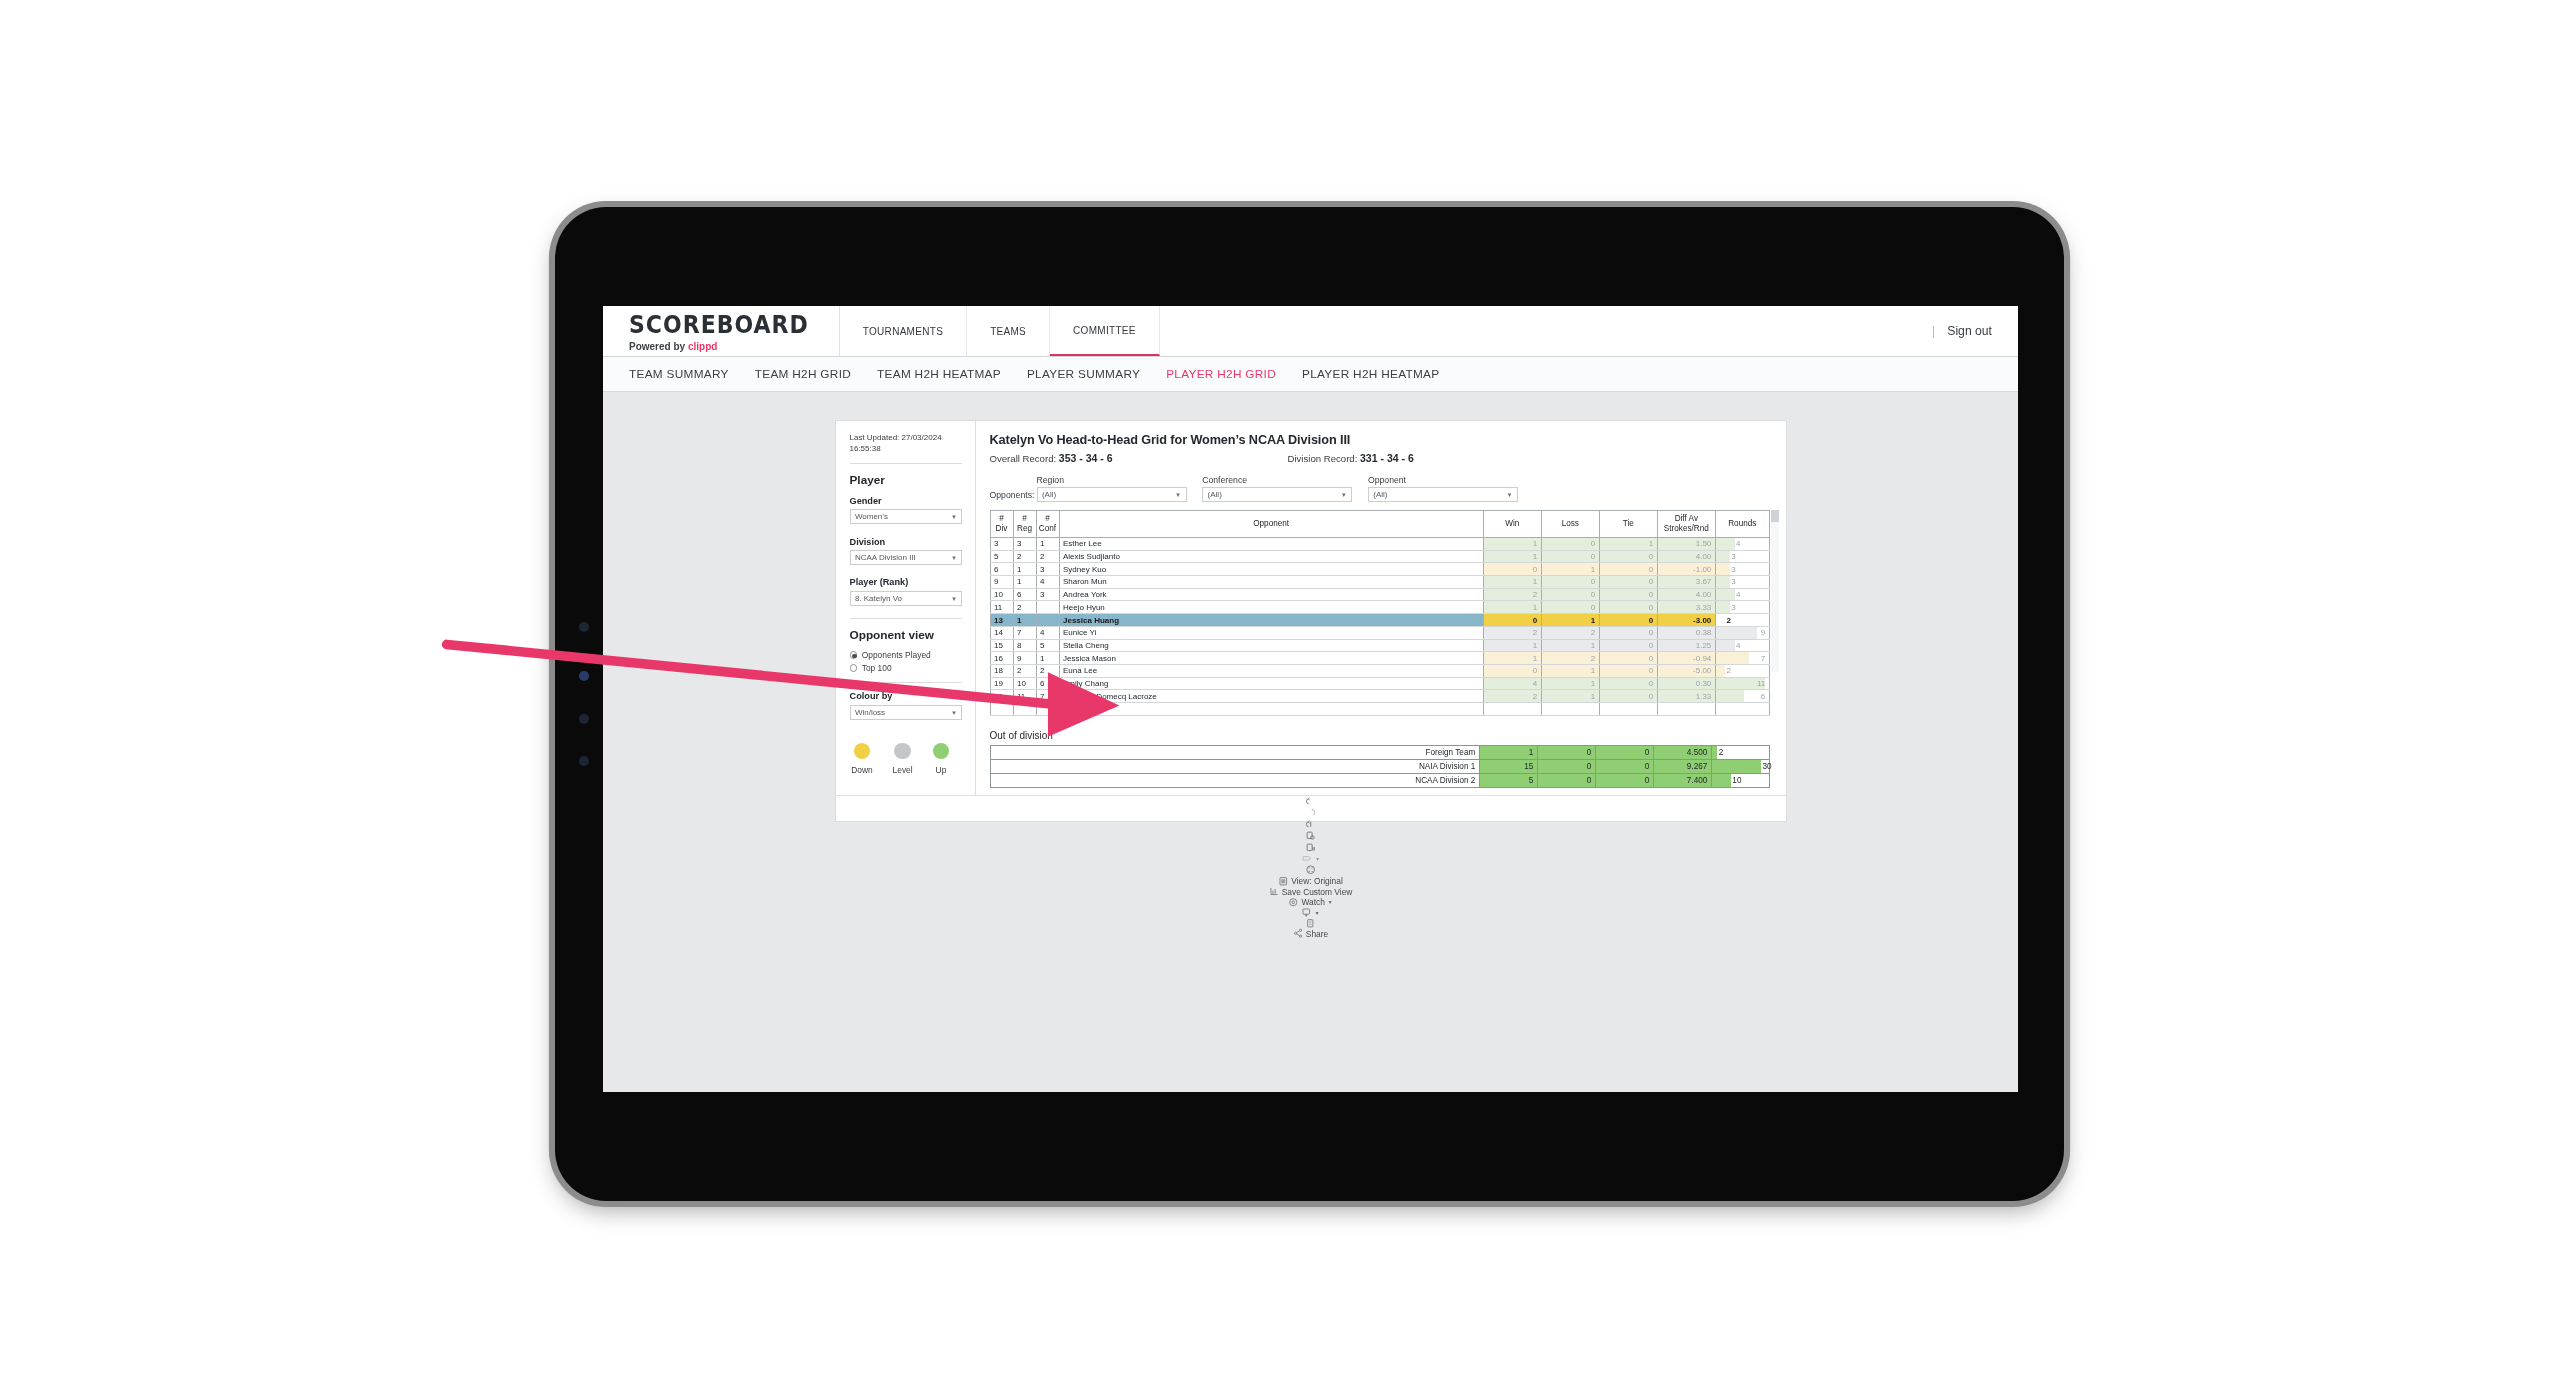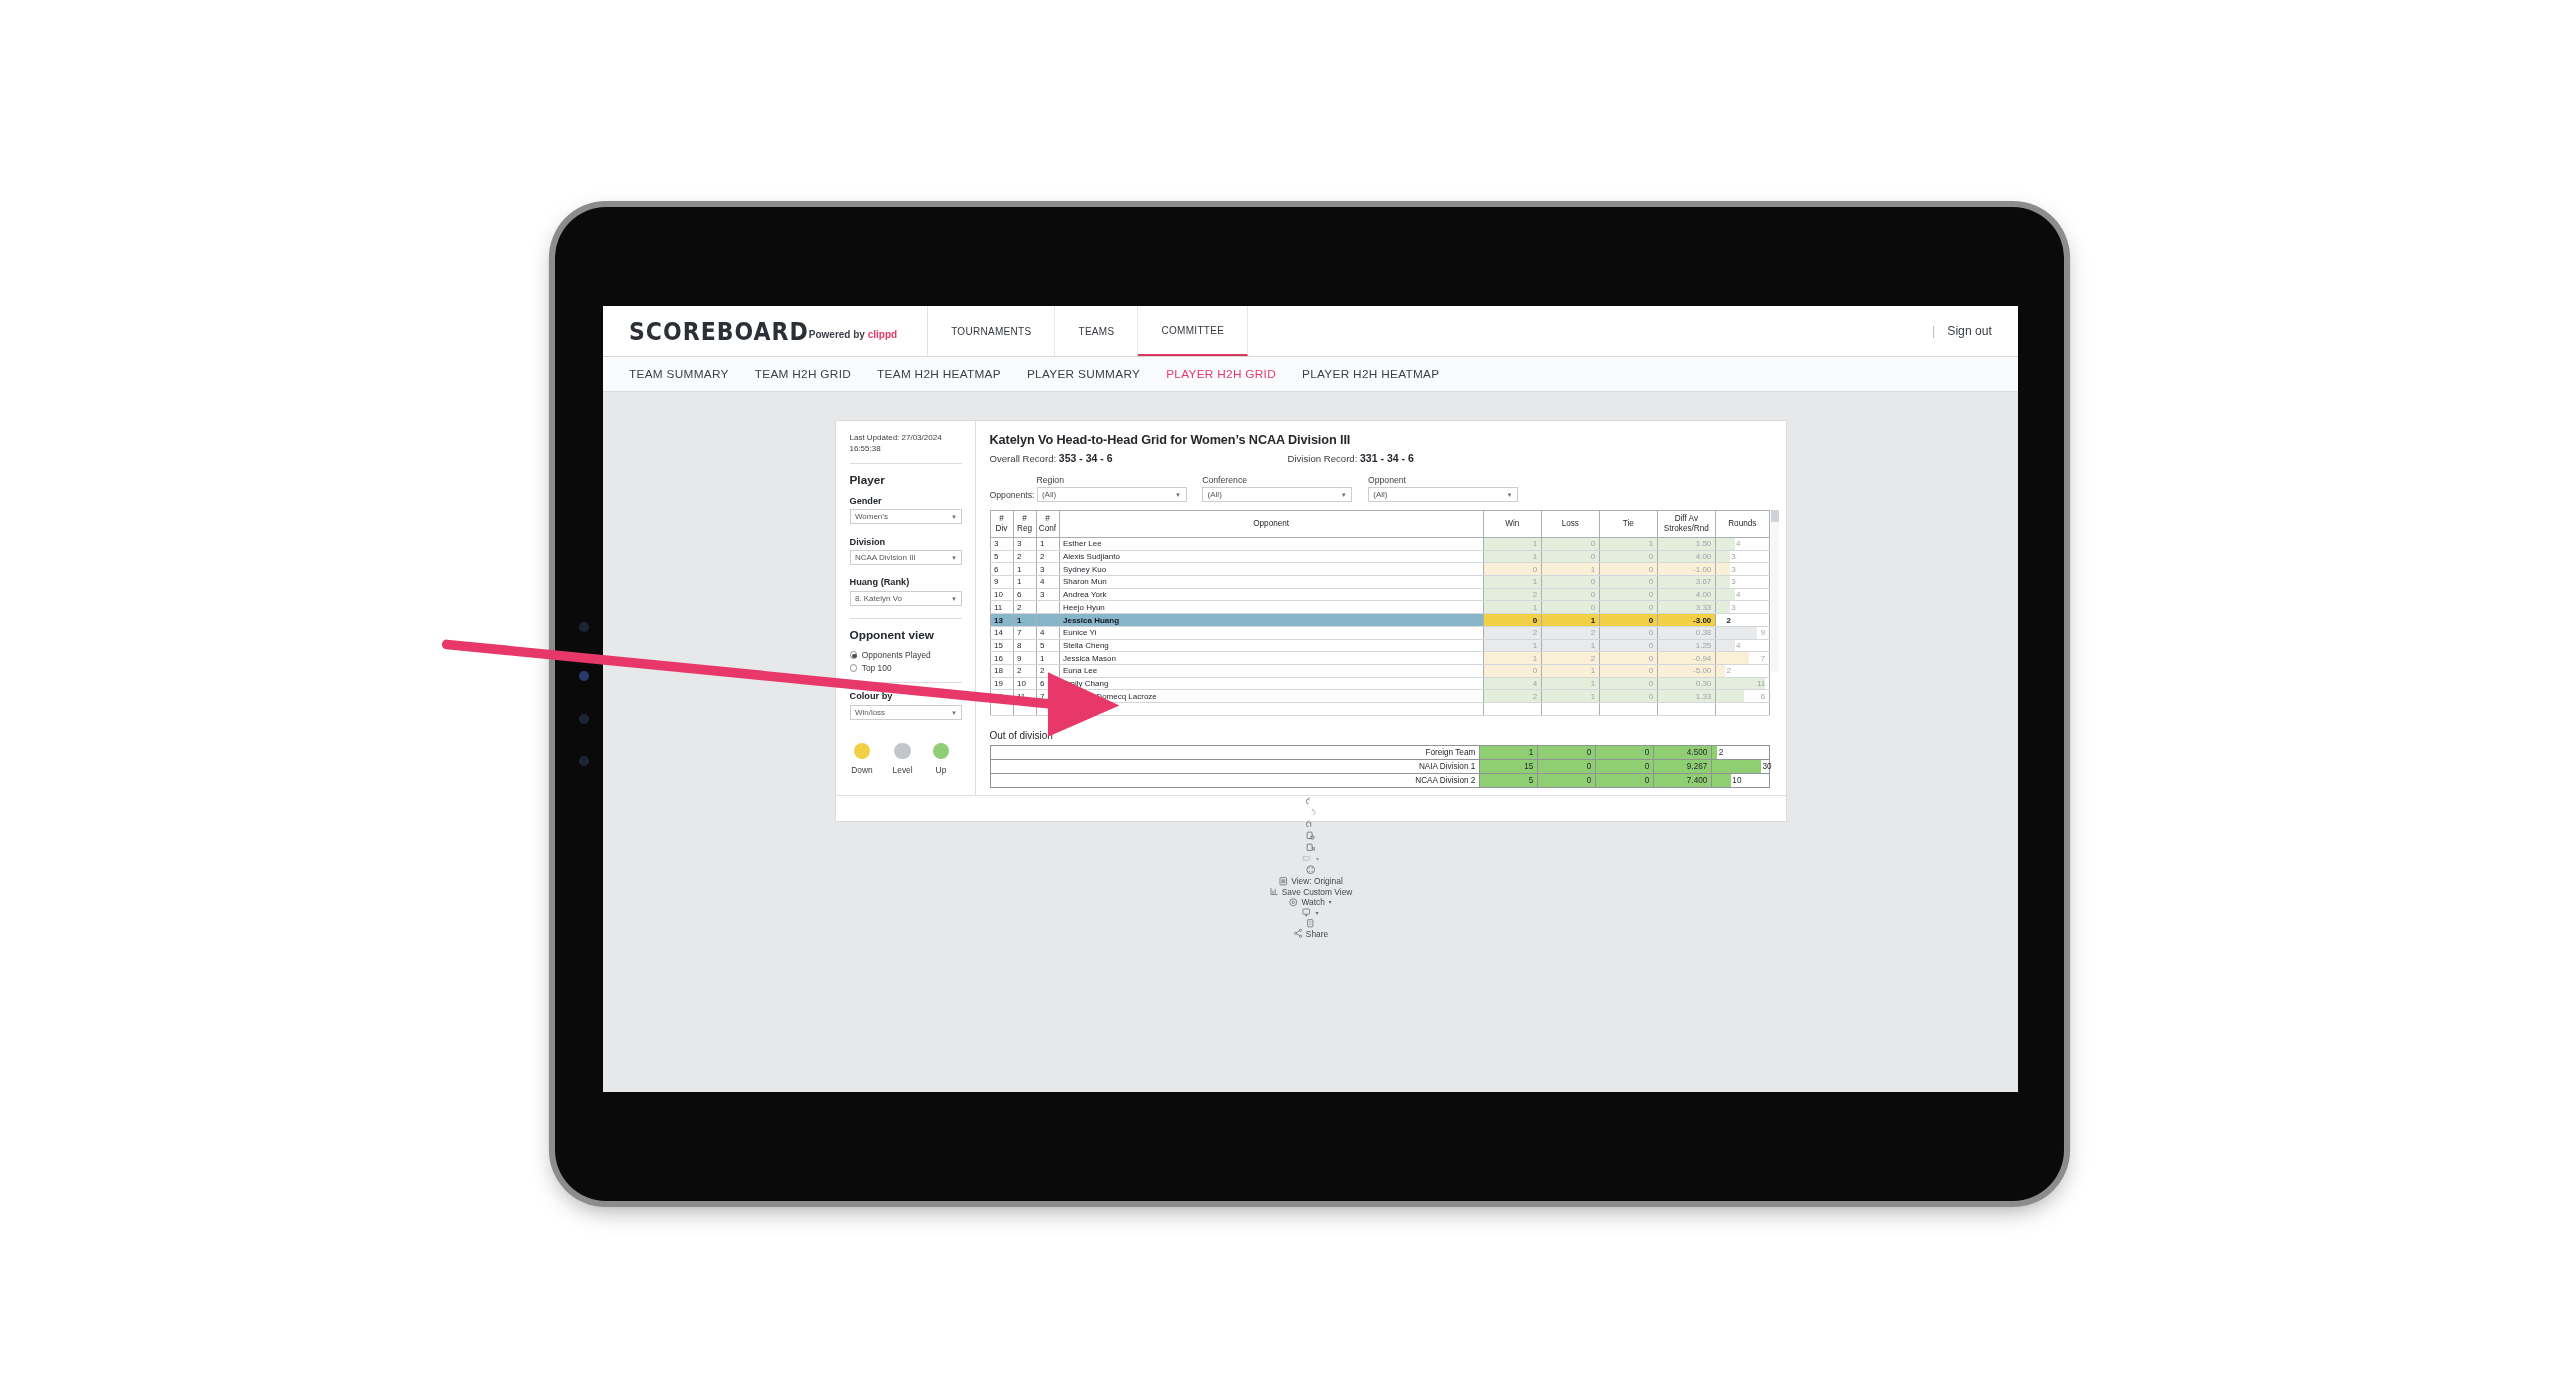--- a/index.html
+++ b/index.html
@@ -42,22 +42,22 @@
     background: #e7e8ea;
     overflow: hidden;
   }
   .cam { position:absolute; width:9.6px; height:9.6px; border-radius:50%; background:#1d2535; left:579px; }
 
   
   .app-header {
     height: 51px; background:#fff; border-bottom:0.9px solid #d6d6d6;
     display:flex; align-items:stretch;
   }
-  .brand { padding: 7px 30px 5.2px 26px; display:flex; flex-direction:row; justify-content:center;
-           border-right:0.9px solid #e2e2e2;align-items:center; }
+  .brand { padding: 7px 30px 5.2px 26px; display:flex; flex-direction:column; justify-content:center;
+           border-right:0.9px solid #e2e2e2; }
   .brand-title {
     font-family:"DejaVu Sans", sans-serif;
     font-weight:bold; font-size:22px; letter-spacing:1px; color:#2b2f36;
     transform: scaleY(1.12); transform-origin: left center;
   }
   .brand-sub { font-size:10px; color:#3b3f46; margin-top:4.4px; font-weight:600;}
   .brand-sub .clippd { color:#e8386a; font-weight:bold; }
   .main-nav { display:flex; align-items:stretch; }
   .main-nav .navitem {
     display:flex; align-items:center; padding: 0 23px;
@@ -225,21 +225,21 @@
 
             <div class="field">
               <h4>Division</h4>
               <div class="sel">
                 <span>NCAA Division III</span>
                 <span class="caret">▼</span>
               </div>
             </div>
 
             <div class="field">
-              <h4>Huang (Rank)</h4>
+              <h4>Player (Rank)</h4>
               <div class="sel">
                 <span>8. Katelyn Vo</span>
                 <span class="caret">▼</span>
               </div>
             </div>
 
             <hr>
             <h3>Opponent view</h3>
             <div class="radio-row">
               <span class="radio on"></span>

